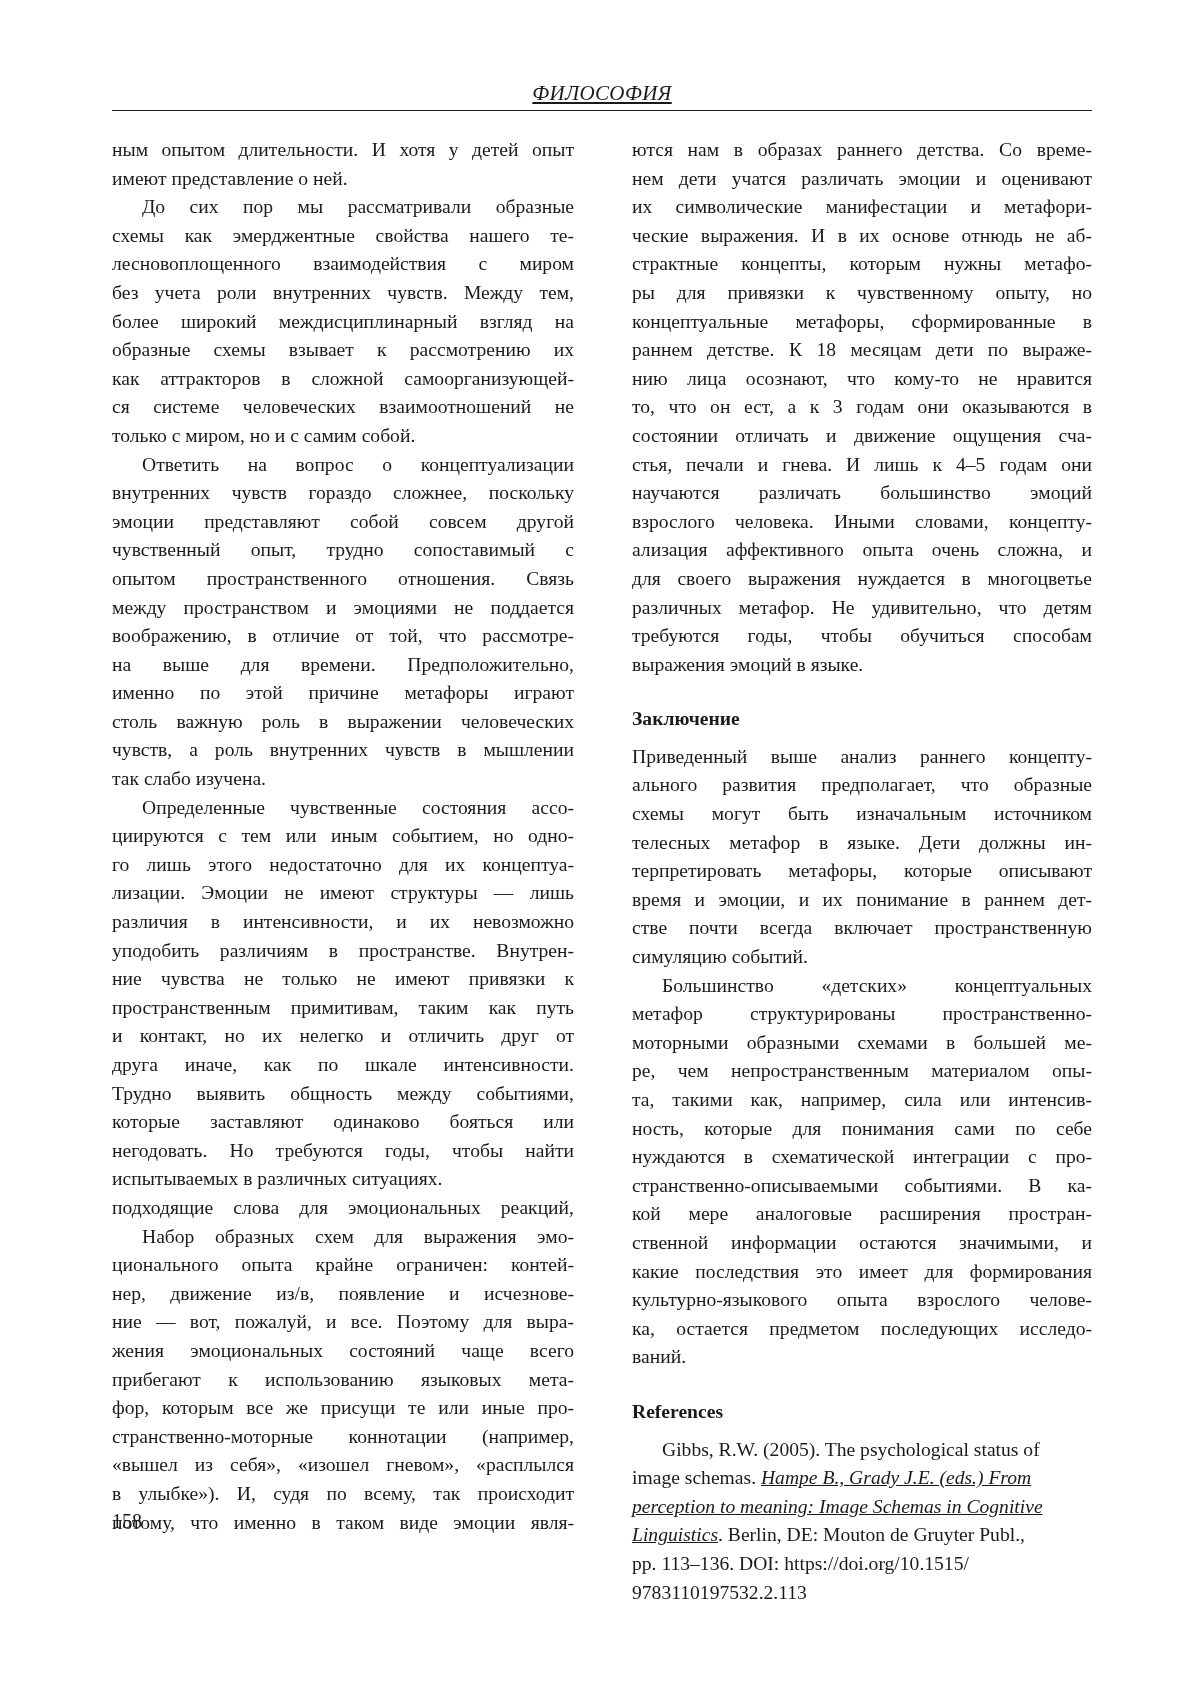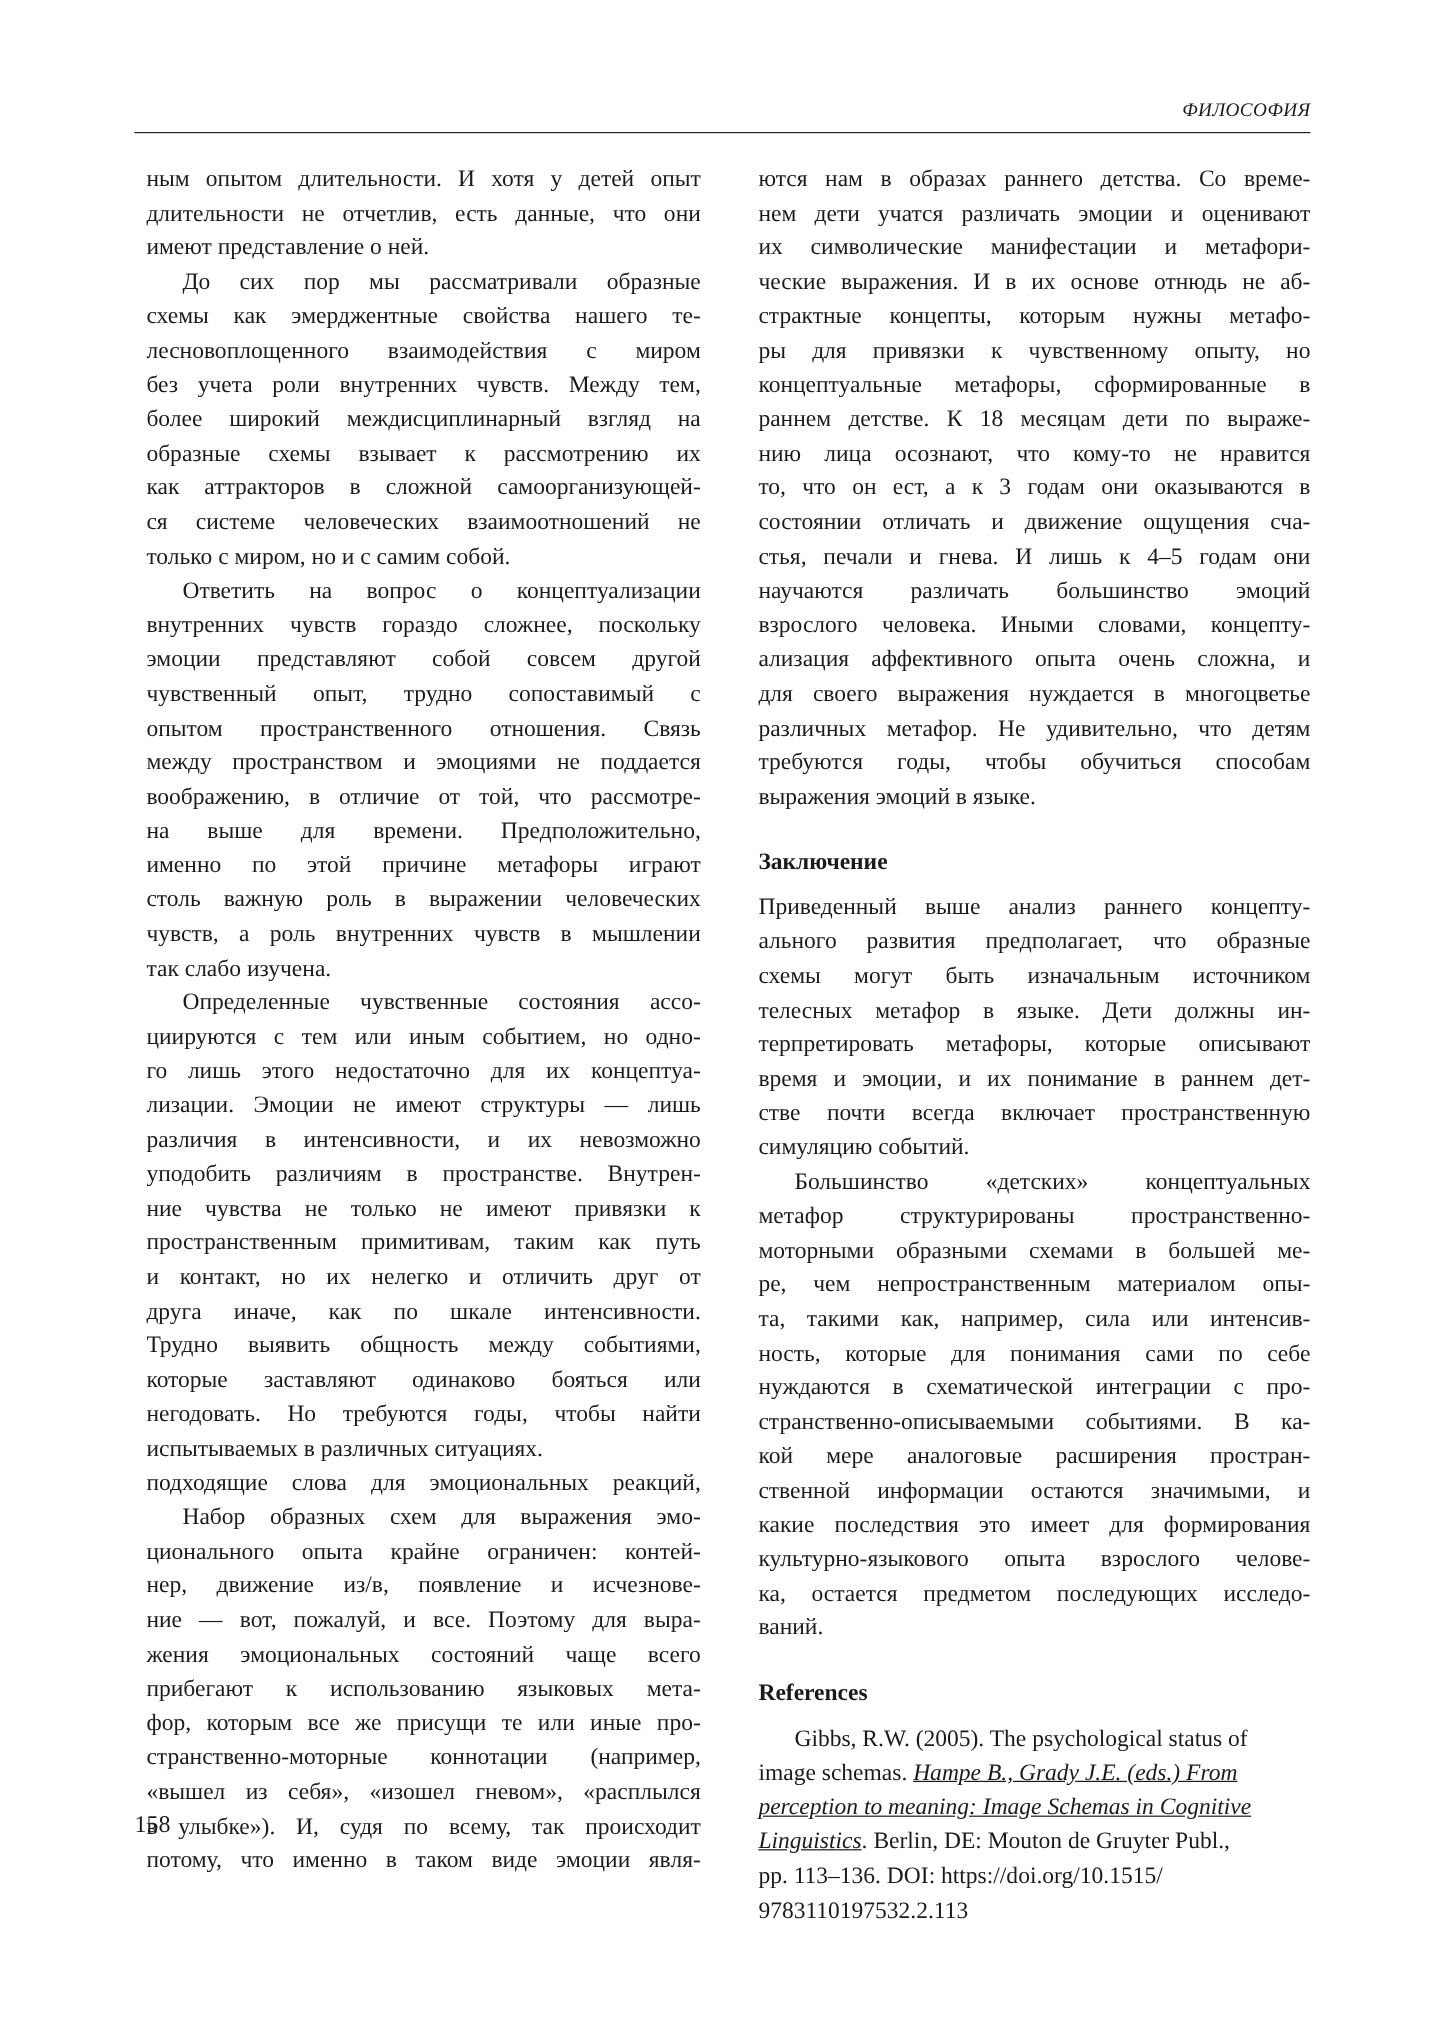--- a/index.html
+++ b/index.html
@@ -1,20 +1,20 @@
 <!DOCTYPE html>
 <html><head>
   <meta charset="utf-8">
   <style>
     html, body { margin: 0; padding: 0; background: #ffffff; }
     body { width: 1200px; height: 1697px; position: relative; overflow: hidden; color: #1a1a1a; font-family: "Liberation Serif", "DejaVu Serif", serif; }
-    .running-head { position: absolute; left: 112px; width: 980px; top: 80px; text-align: right; font-style: italic; font-size: 16px; letter-spacing: 0.3px; line-height: 26px; }
+    .running-head { position: absolute; left: 112px; width: 980px; top: 80px; text-align: center; font-style: italic; font-size: 21px; letter-spacing: 0.3px; line-height: 26px; text-decoration: underline; }
     .head-rule { position: absolute; left: 112px; width: 980px; top: 110px; height: 0; border-top: 1.5px solid #222; }
     .col { position: absolute; top: 136px; font-size: 19.6px; line-height: 28.6px; }
-    .col-left { left: 112px; width: 462px; margin-left: 10px; }
+    .col-left { left: 112px; width: 462px; }
     .col-right { left: 632px; width: 460px; }
     .ln { display: block; text-align: justify; text-align-last: justify; white-space: nowrap; height: 28.6px; overflow: visible; }
     .ln.last { text-align-last: left; }
     .ln.indent { text-indent: 30px; }
     .ln-wrap { display: block; }
     .heading { font-weight: bold; font-size: 19.6px; line-height: 28.6px; margin-top: 26px; margin-bottom: 9px; display: block; }
     .ref .ln { text-align: left; text-align-last: left; }
     .ref .ln.indent { text-indent: 30px; text-align: center; }
     .it { font-style: italic; text-decoration: underline; }
     .page-number { position: absolute; left: 112px; top: 1508px; font-size: 20px; line-height: 26px; }
@@ -22,21 +22,20 @@
 </head>
 <body>
 
 <div class="running-head">ФИЛОСОФИЯ</div>
 <div class="head-rule"></div>
 
 <div class="col col-left">
 
   <div class="ln-wrap">
     <span class="ln">ным опытом длительности. И хотя у детей опыт</span>
-    <span class="ln">длительности не отчетлив, есть данные, что они</span>
     <span class="ln last">имеют представление о ней.</span>
   </div>
 
   <div class="ln-wrap">
     <span class="ln indent">До сих пор мы рассматривали образные</span>
     <span class="ln">схемы как эмерджентные свойства нашего те-</span>
     <span class="ln">лесновоплощенного взаимодействия с миром</span>
     <span class="ln">без учета роли внутренних чувств. Между тем,</span>
     <span class="ln">более широкий междисциплинарный взгляд на</span>
     <span class="ln">образные схемы взывает к рассмотрению их</span>

